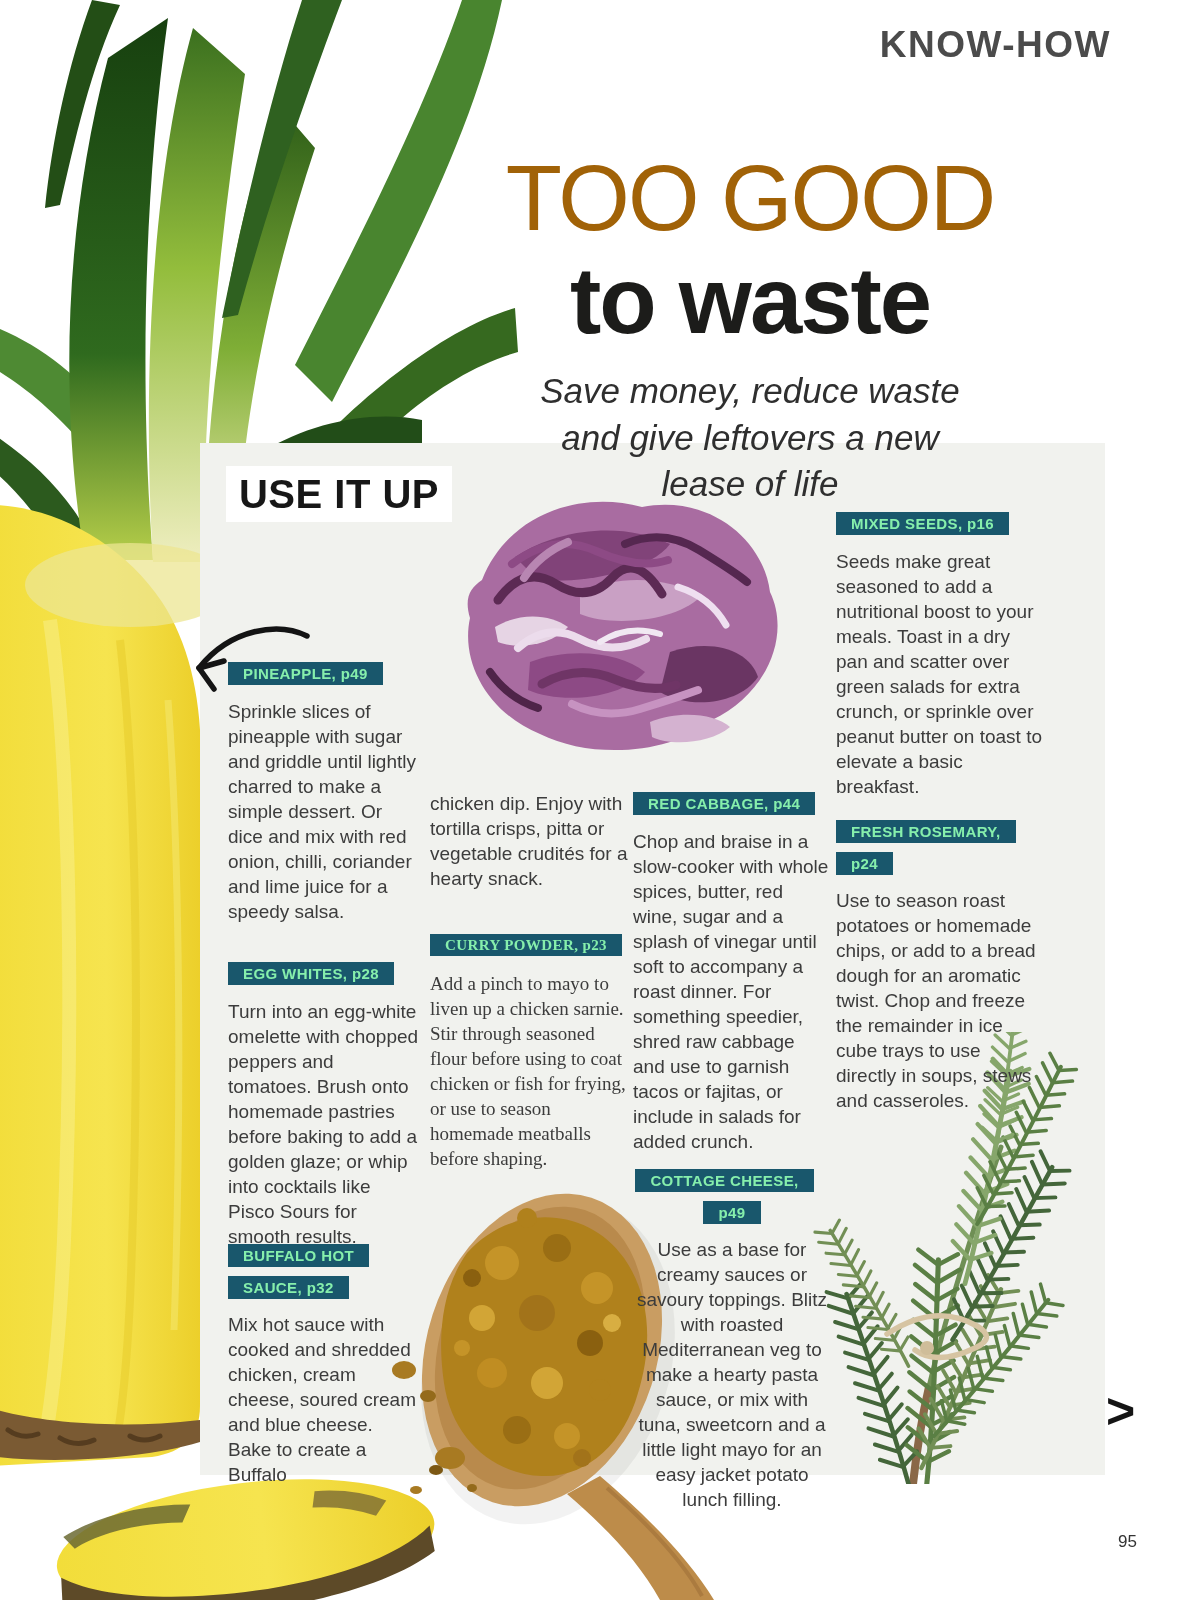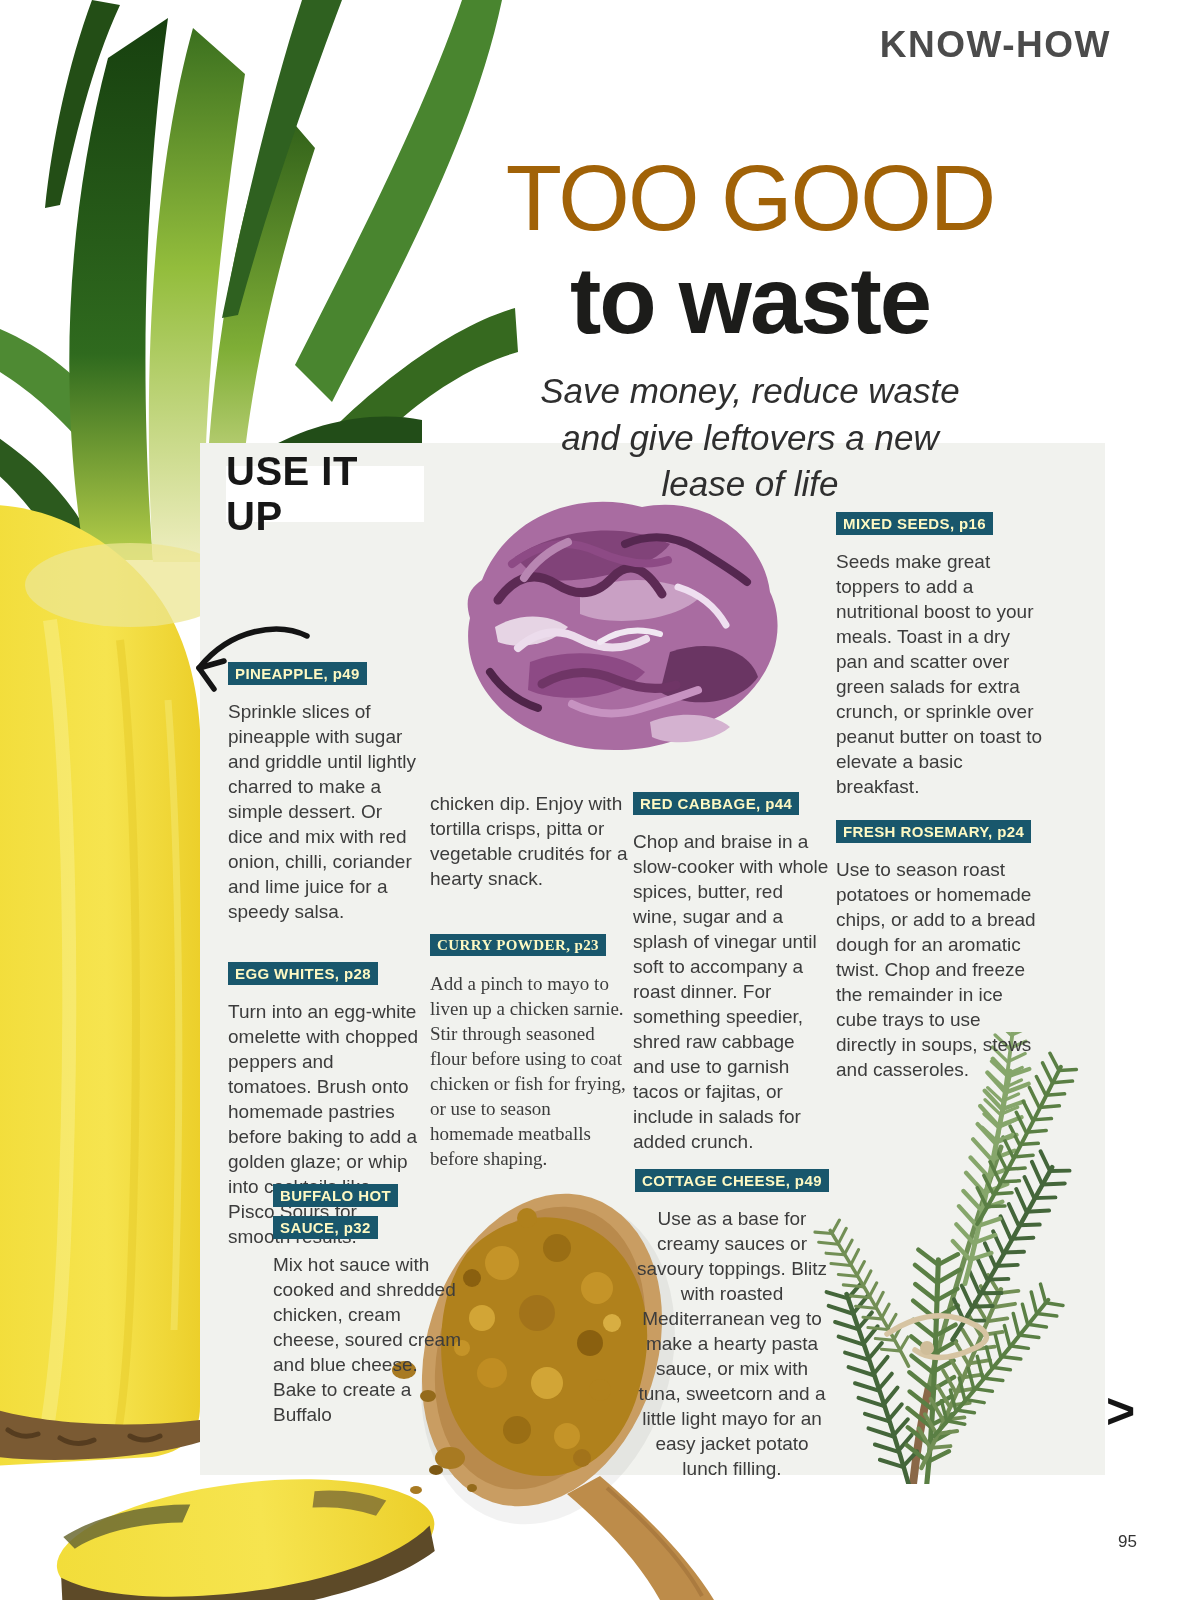--- a/index.html
+++ b/index.html
@@ -12,30 +12,30 @@
   .kicker{
     top:24px;right:86px;font-size:37px;font-weight:700;letter-spacing:1.5px;
     color:#4b4b4b;z-index:6;
   }
   .titleblock{left:455px;top:152px;width:590px;text-align:center;z-index:6;}
   .title1{font-size:92px;font-weight:400;letter-spacing:-2px;color:#a16207;line-height:1.0;text-align:center;}
   .title2{font-size:94px;font-weight:700;letter-spacing:-2px;color:#1c1c1a;line-height:1.0;margin-top:10px;}
   .subtitle{width:450px;margin:20px auto 16px;font-size:35px;line-height:1.33;color:#2f2f2f;font-style:italic;}
   .panel{left:200px;top:443px;width:905px;height:1032px;background:#f1f2ee;z-index:2;}
   .useitup{
-    left:226px;top:466px;width:198px;height:56px;background:#ffffff;z-index:5;
+    left:226px;top:466px;width:226px;height:56px;background:#ffffff;z-index:5;
     display:flex;align-items:center;justify-content:center;
     font-size:40px;font-weight:800;letter-spacing:.5px;color:#171717;
   }
   .intro{left:228px;top:534px;width:212px;font-size:21px;font-weight:700;
     line-height:27px;color:#2c2c2c;z-index:5;}
   .tip{z-index:5;}
   .tip-label{
-    display:inline;background:#19576c;color:#fef9c3;font-size:15px;font-weight:700;
-    letter-spacing:.4px;padding:3px 7px;line-height:2.1;
+    display:inline;background:#19576c;color:#86efac;font-size:15px;font-weight:700;
+    letter-spacing:.4px;padding:3px 15px;line-height:2.1;
     box-decoration-break:clone;-webkit-box-decoration-break:clone;
   }
   .tip-text{margin:9px 0 0;font-size:19px;line-height:25px;color:#3c3c3c;}
   .w190{width:192px;} .w196{width:198px;} .w205{width:206px;}
   .labelwrap{width:140px;}
   .chevron{left:1106px;top:1382px;font-size:50px;font-weight:600;color:#141414;z-index:6;cursor:pointer;}
   .pagenum{left:1118px;top:1532px;font-size:17px;font-weight:400;color:#333;z-index:6;}
   svg{display:block;}
   .img{z-index:3;}
   .under{z-index:1;}
@@ -235,21 +235,21 @@
   </svg>
 
   <div class="abs tip w190" style="left:228px;top:658px;">
     <span class="tip-label">PINEAPPLE, p49</span>
     <p class="tip-text">Sprinkle slices of pineapple with sugar and griddle until lightly charred to make a simple dessert. Or dice and mix with red onion, chilli, coriander and lime juice for a speedy salsa.</p>
   </div>
   <div class="abs tip w190" style="left:228px;top:958px;">
     <span class="tip-label">EGG WHITES, p28</span>
     <p class="tip-text">Turn into an egg-white omelette with chopped peppers and tomatoes. Brush onto homemade pastries before baking to add a golden glaze; or whip into cocktails like Pisco Sours for smooth results.</p>
   </div>
-  <div class="abs tip w190" style="left:228px;top:1180px;margin-left:45px;">
+  <div class="abs tip w190" style="left:228px;top:1240px;">
     <div class="labelwrap">
       <span class="tip-label">BUFFALO HOT SAUCE, p32</span>
     </div>
     <p class="tip-text">Mix hot sauce with cooked and shredded chicken, cream cheese, soured cream and blue cheese. Bake to create a Buffalo</p>
   </div>
 
   <p class="abs tip tip-text w196" style="left:430px;top:782px;">chicken dip. Enjoy with tortilla crisps, pitta or vegetable crudités for a hearty snack.</p>
   <div class="abs tip w196" style="left:430px;top:930px;font-family:Liberation Serif, serif;">
     <span class="tip-label">CURRY POWDER, p23</span>
     <p class="tip-text">Add a pinch to mayo to liven up a chicken sarnie. Stir through seasoned flour before using to coat chicken or fish for frying, or use to season homemade meatballs before shaping.</p>
@@ -259,21 +259,21 @@
     <span class="tip-label">RED CABBAGE, p44</span>
     <p class="tip-text">Chop and braise in a slow-cooker with whole spices, butter, red wine, sugar and a splash of vinegar until soft to accompany a roast dinner. For something speedier, shred raw cabbage and use to garnish tacos or fajitas, or include in salads for added crunch.</p>
   </div>
   <div class="abs tip w196" style="left:633px;top:1165px;text-align:center;">
     <span class="tip-label">COTTAGE CHEESE, p49</span>
     <p class="tip-text">Use as a base for creamy sauces or savoury toppings. Blitz with roasted Mediterranean veg to make a hearty pasta sauce, or mix with tuna, sweetcorn and a little light mayo for an easy jacket potato lunch filling.</p>
   </div>
 
   <div class="abs tip w205" style="left:836px;top:508px;">
     <span class="tip-label">MIXED SEEDS, p16</span>
-    <p class="tip-text">Seeds make great toppers to add a nutritional boost to your meals. Toast in a dry pan and scatter over green salads for extra crunch, or sprinkle over peanut butter on toast to elevate a basic breakfast.</p>
+    <p class="tip-text">Seeds make great seasoned to add a nutritional boost to your meals. Toast in a dry pan and scatter over green salads for extra crunch, or sprinkle over peanut butter on toast to elevate a basic breakfast.</p>
   </div>
   <div class="abs tip w205" style="left:836px;top:816px;">
     <span class="tip-label">FRESH ROSEMARY, p24</span>
     <p class="tip-text">Use to season roast potatoes or homemade chips, or add to a bread dough for an aromatic twist. Chop and freeze the remainder in ice cube trays to use directly in soups, stews and casseroles.</p>
   </div>
 
   <div class="abs chevron">&gt;</div>
   <div class="abs pagenum">95</div>
 
 </div>

